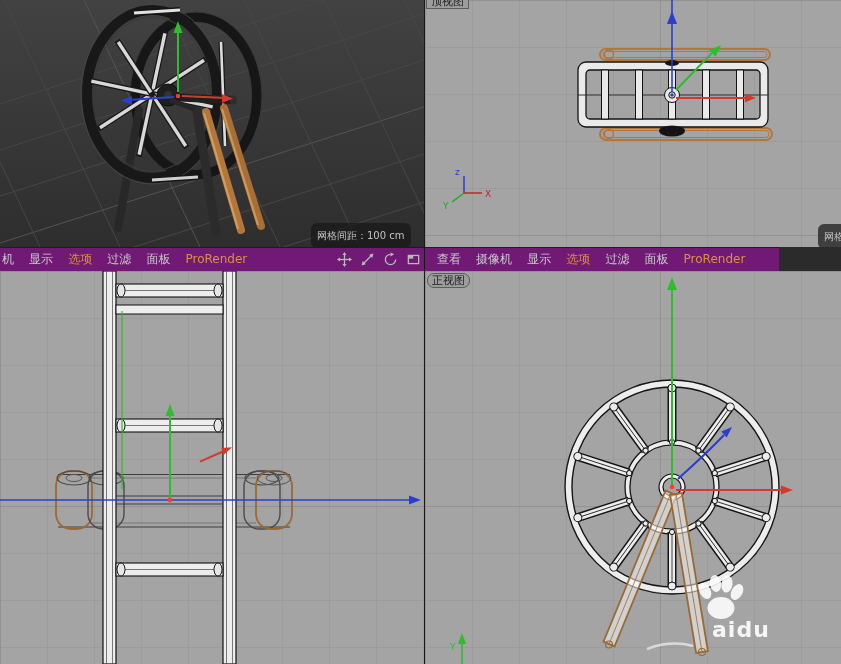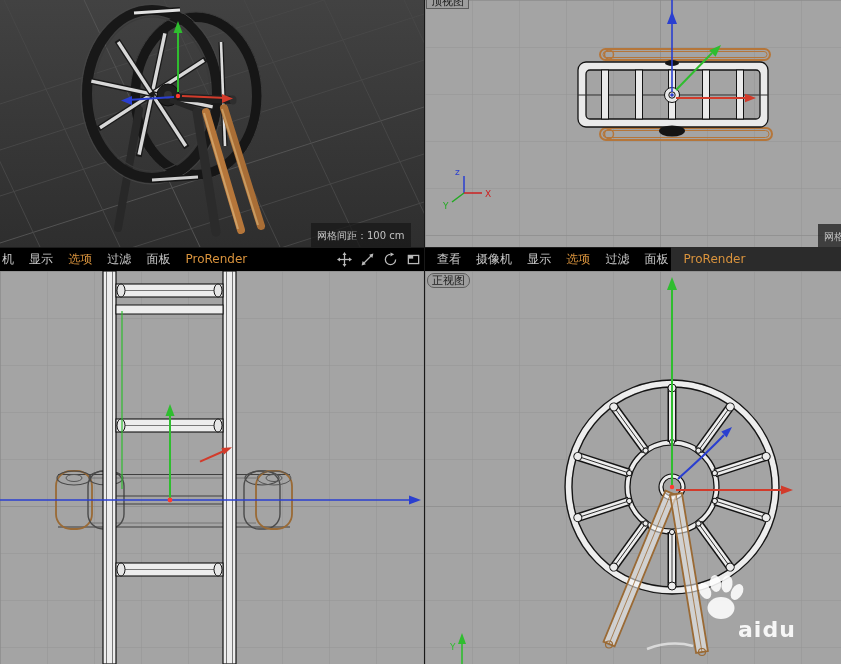--- a/index.html
+++ b/index.html
@@ -7,37 +7,37 @@
        font-family:"DejaVu Sans",sans-serif;}
   .vp{position:absolute;overflow:hidden;}
   .vp svg{position:absolute;left:0;top:0;display:block;}
   .vp-tl{left:0;top:0;width:424px;height:247px;background:#383838;}
   .vp-tr{left:425px;top:0;width:416px;height:247px;background:#a4a4a4;}
   .vp-bl{left:0;top:271px;width:424px;height:393px;background:#a4a4a4;}
   .vp-br{left:425px;top:271px;width:416px;height:393px;background:#a4a4a4;}
   .vdiv{position:absolute;left:424px;top:0;width:1px;height:664px;background:#191919;z-index:6;}
 
   
-  .menubar{position:absolute;left:0;top:247px;width:671px;height:24px;background:#000000;
+  .menubar{position:absolute;left:0;top:247px;width:779px;height:24px;background:#701a75;
            border-top:1px solid #1d1d1d;box-sizing:border-box;z-index:5;}
   .menu-half{position:absolute;top:0;height:24px;white-space:nowrap;}
   .menu-item{display:inline-block;color:#c9c9c9;font-size:12px;line-height:23px;margin:0 5px;cursor:default;}
   .menu-item.accent{color:#d9933d;}
   .menu-item.clipped{margin-left:0;}
   .view-tools{position:absolute;right:5px;top:4px;}
   .vt{width:15px;height:15px;margin-left:3px;vertical-align:top;}
   .menu-sep{position:absolute;left:424px;top:0;width:1px;height:24px;background:#1d1d1d;}
 
   
   .grid-badge{position:absolute;background:rgba(24,24,24,0.72);color:#c2c2c2;font-size:10px;
-              line-height:17px;padding:4px 6px;border-radius:0;white-space:nowrap;z-index:3;}
+              line-height:17px;padding:4px 6px;border-radius:6px;white-space:nowrap;z-index:3;}
   .vp-label{position:absolute;background:#9d9d9d;border:1px solid #5c5c5c;color:#1c1c1c;
             font-size:11px;line-height:13px;padding:0 4px;white-space:nowrap;z-index:3;}
   .watermark-text{position:absolute;left:287px;top:346px;font-size:22px;font-weight:bold;
-            color:rgba(255,255,255,0.9);letter-spacing:1px;z-index:4;margin-left:26px;}
+            color:rgba(255,255,255,0.9);letter-spacing:1px;z-index:4;}
   text.ax{font-size:9px;font-family:"DejaVu Sans",sans-serif;}
 </style>
 </head>
 <body>
 
 <div class="app">
 
   <div class="vp vp-tl">
     <svg width="424" height="247" viewBox="0 0 424 247">
       <defs>

